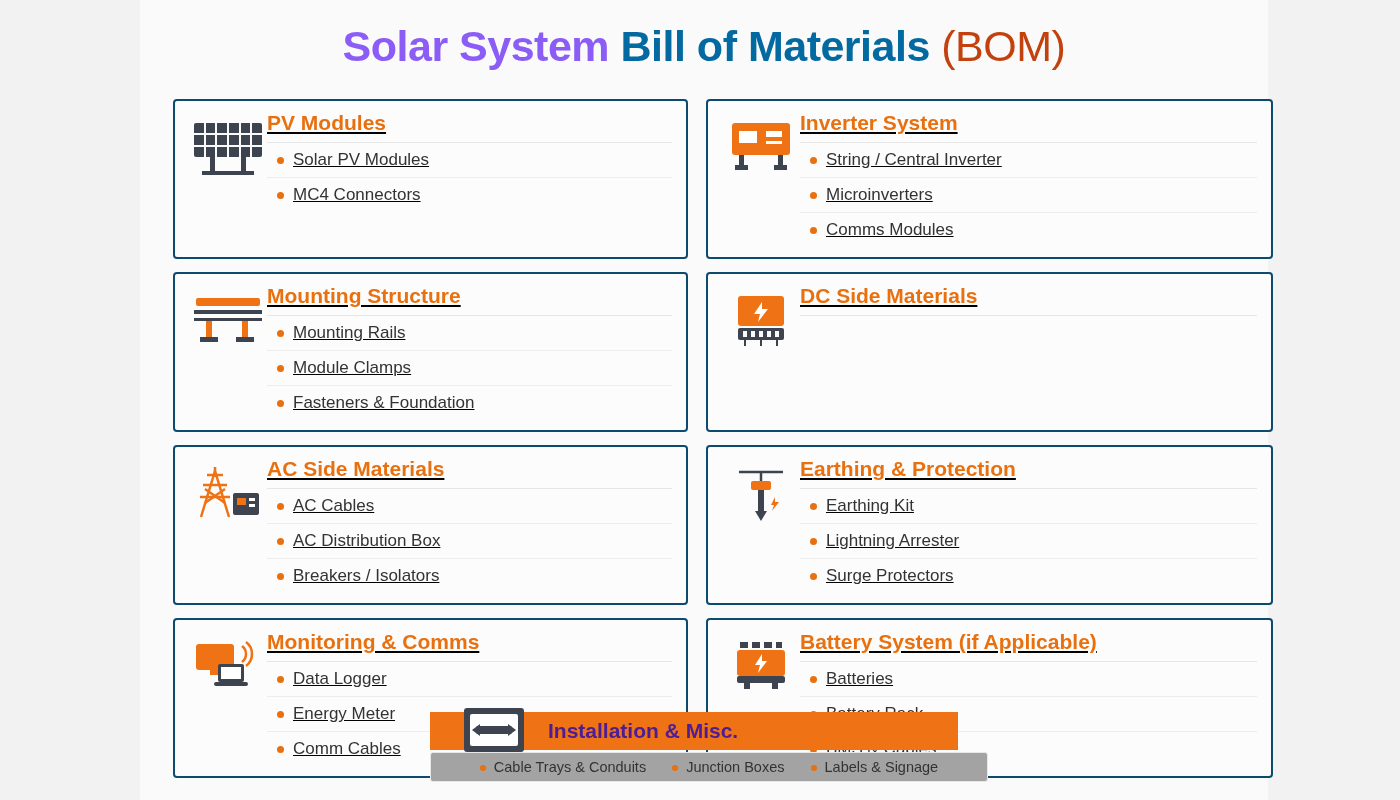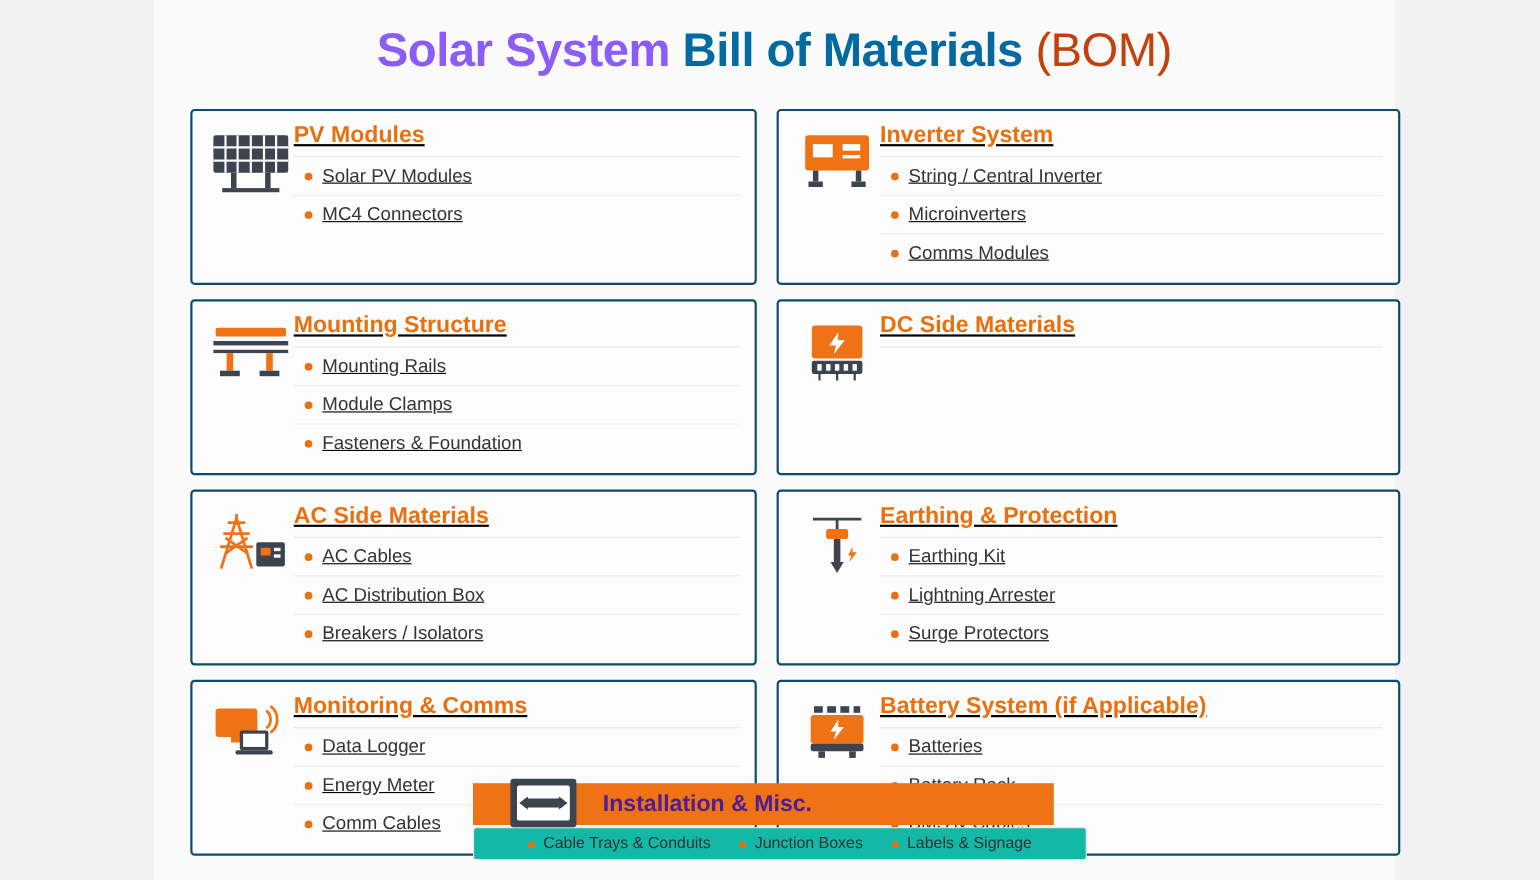--- a/index.html
+++ b/index.html
@@ -122,21 +122,21 @@
   .banner-icon {
     position: absolute;
     left: 28px;
     top: -8px;
     width: 72px;
     height: 52px;
   }
   .banner-items {
     margin-top: 2px;
     width: 556px;
-    background: #14b8a6;
+    background: #a3a3a3;
     border: 1px solid #e8e8e8;
     border-radius: 3px;
     height: 28px;
     display: flex;
     align-items: center;
     justify-content: center;
     gap: 26px;
     font-size: 14.5px;
     color: #333333;
   }

